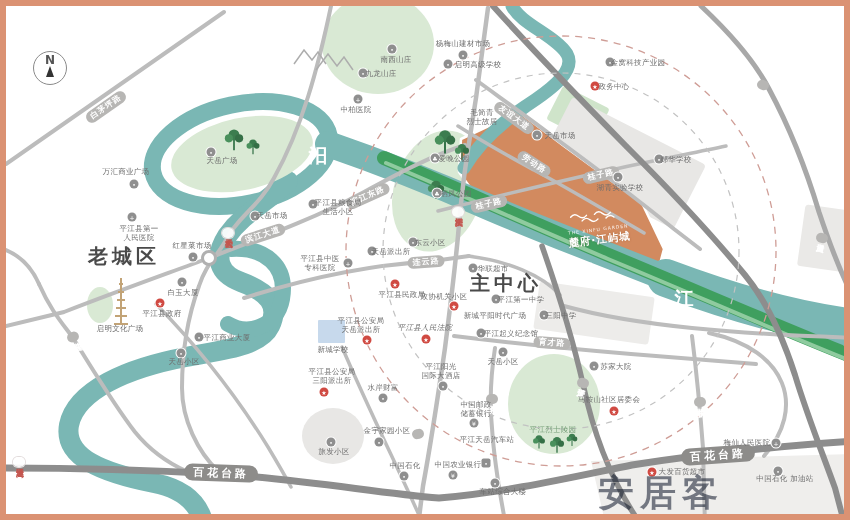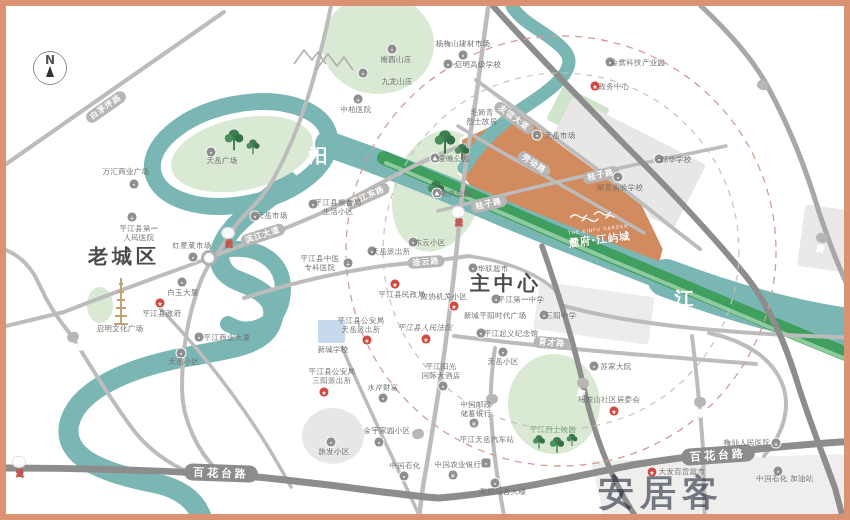--- a/index.html
+++ b/index.html
@@ -165,21 +165,21 @@
 
 <div class="icon" style="left: 352px; top: 93px; transform: translate(-50%, -50%);">+</div>
     <div class="poi" style="left: 350px; top: 104px; transform: translate(-50%, -50%);">中柏医院</div>
     <div class="icon" style="left: 457px; top: 49px; transform: translate(-50%, -50%);">•</div>
     <div class="poi" style="left: 457px; top: 38px; transform: translate(-50%, -50%);">杨梅山建材市场</div>
     <div class="icon" style="left: 442px; top: 58px; transform: translate(-50%, -50%);">•</div>
     <div class="poi" style="left: 472px; top: 59px; transform: translate(-50%, -50%);">启明高级学校</div>
     <div class="icon" style="left: 386px; top: 43px; transform: translate(-50%, -50%);">•</div>
     <div class="poi" style="left: 390px; top: 54px; transform: translate(-50%, -50%);">南西山庄</div>
     <div class="icon" style="left: 357px; top: 67px; transform: translate(-50%, -50%);">•</div>
-    <div class="poi" style="left: 375px; top: 76px; transform: translate(-50%, -50%); margin-left: 16px;">九龙山庄</div>
+    <div class="poi" style="left: 375px; top: 68px; transform: translate(-50%, -50%);">九龙山庄</div>
     <div class="icon" style="left: 604px; top: 56px; transform: translate(-50%, -50%);">•</div>
     <div class="poi" style="left: 632px; top: 57px; transform: translate(-50%, -50%);">金窝科技产业园</div>
     <div class="icon red" style="left: 589px; top: 80px; transform: translate(-50%, -50%);">★</div>
     <div class="poi" style="left: 608px; top: 81px; transform: translate(-50%, -50%);">政务中心</div>
     <div class="poi" style="left: 476px; top: 112px; transform: translate(-50%, -50%);">毛简青
 烈士故居</div>
     <div class="icon" style="left: 531px; top: 129px; transform: translate(-50%, -50%);">•</div>
     <div class="poi" style="left: 554px; top: 130px; transform: translate(-50%, -50%);">天岳市场</div>
     <div class="icon" style="left: 653px; top: 153px; transform: translate(-50%, -50%);">•</div>
     <div class="poi" style="left: 670px; top: 154px; transform: translate(-50%, -50%);">郧华学校</div>

